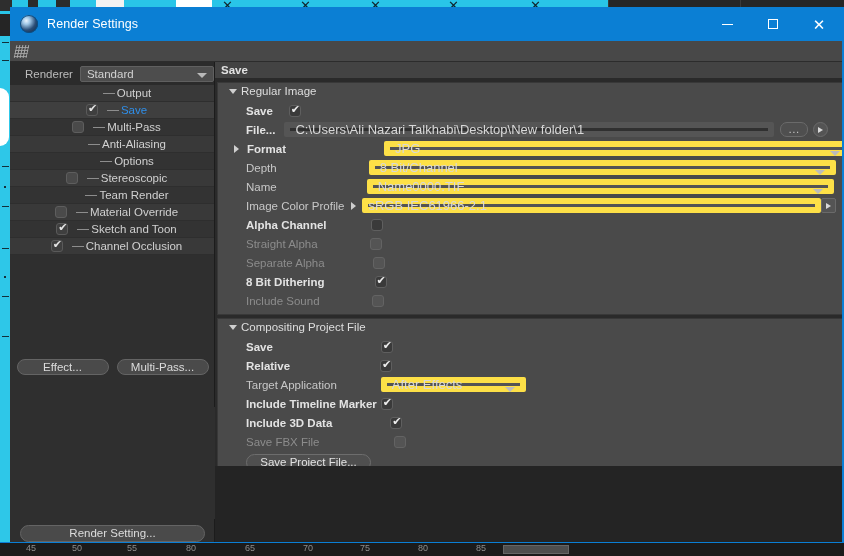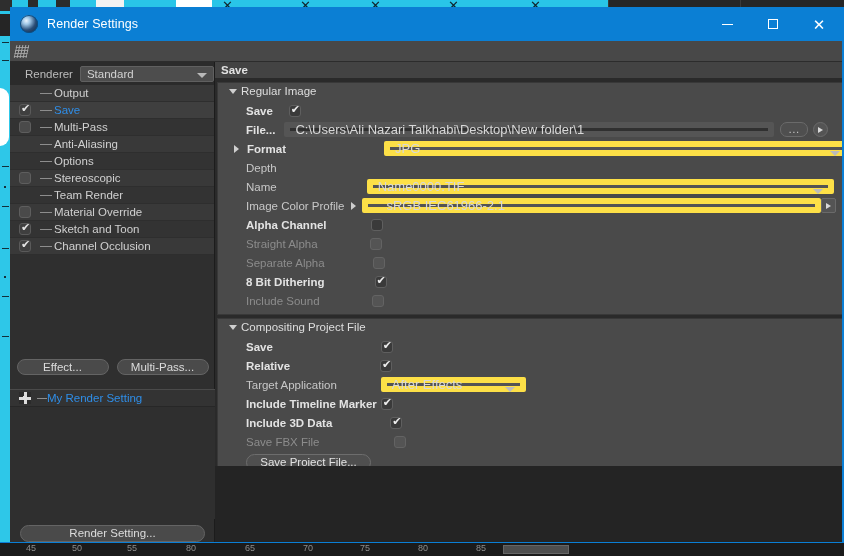--- a/index.html
+++ b/index.html
@@ -105,21 +105,21 @@
   .combo .caret{
     position:absolute; right:6px; top:6px;
     width:0;height:0;border-left:5px solid transparent;border-right:5px solid transparent;
     border-top:5px solid #b9b9b9;
   }
 
   
   #tree{ position:relative; }
   .trow{
     height:17px; display:flex; align-items:center; position:relative;
-    background:#393939; border-bottom:1px solid #2e2e2e;
+    background:#393939; border-bottom:1px solid #2e2e2e;justify-content:center;
   }
   .trow.alt{ background:#333333; }
   .trow .chkcell{ width:30px; display:flex; align-items:center; justify-content:center; }
   .cb{
     width:12px;height:12px;border-radius:3px;background:#3f3f3f;
     border:1px solid #5a5a5a; position:relative; flex:0 0 auto;
   }
   .cb.on:after{
     content:"✔"; position:absolute; left:1px; top:-3px; color:#e4e4e4; font-size:11px; line-height:12px;
   }
@@ -399,25 +399,20 @@
           <div class="stub"></div>
           <div class="tlabel">Channel Occlusion</div>
         </div>
       </div>
 
       <div class="lbtn-row">
         <div class="btn w">Effect...</div>
         <div class="btn w">Multi-Pass...</div>
       </div>
 
-      <div class="setting-row">
-        <div class="gizmo"></div>
-        <div class="hook"></div>
-        <div class="txt">My Render Setting</div>
-      </div>
 
       <div class="leftfill"></div>
 
       <div class="render-setting-btn">
         <div class="btn wide">Render Setting...</div>
       </div>
     </div>
 
     <div id="right">
 
@@ -450,35 +445,39 @@
             <div class="leader" style="width:78px"></div>
             <div class="field" style="margin-left:16px; width:467px;">
               <span>JPG</span>
               <span class="fcaret"></span>
             </div>
           </div>
 
           <div class="frow" style="padding-left:28px">
             <div class="rowlabel soft">Depth</div>
             <div class="leader" style="width:84px"></div>
+            <div class="field" style="margin-left:4px; width:467px;">
+              <span>8 Bit/Channel</span>
+              <span class="fcaret"></span>
+            </div>
           </div>
 
           <div class="frow" style="padding-left:28px">
             <div class="rowlabel soft">Name</div>
             <div class="leader" style="width:82px"></div>
             <div class="field" style="margin-left:4px; width:467px;">
               <span>Name0000.TIF</span>
               <span class="fcaret"></span>
             </div>
           </div>
 
           <div class="frow" style="padding-left:28px">
             <div class="rowlabel soft">Image Color Profile</div>
             <div class="smalltri" style="margin-left:7px"></div>
-            <div class="field" style="margin-left:6px; width:459px; padding-left:18px;text-align:right;">sRGB IEC61966-2.1</div>
+            <div class="field" style="margin-left:6px; width:459px; padding-left:0;text-align:right;">sRGB IEC61966-2.1</div>
             <div class="sqbtn">
                 <span class="tri"></span>
               </div>
           </div>
 
           <div class="frow" style="padding-left:28px">
             <div class="rowlabel">Alpha Channel</div>
             <div class="leader" style="width:36px"></div>
             <div class="cbx" style="margin-left:4px"></div>
           </div>

